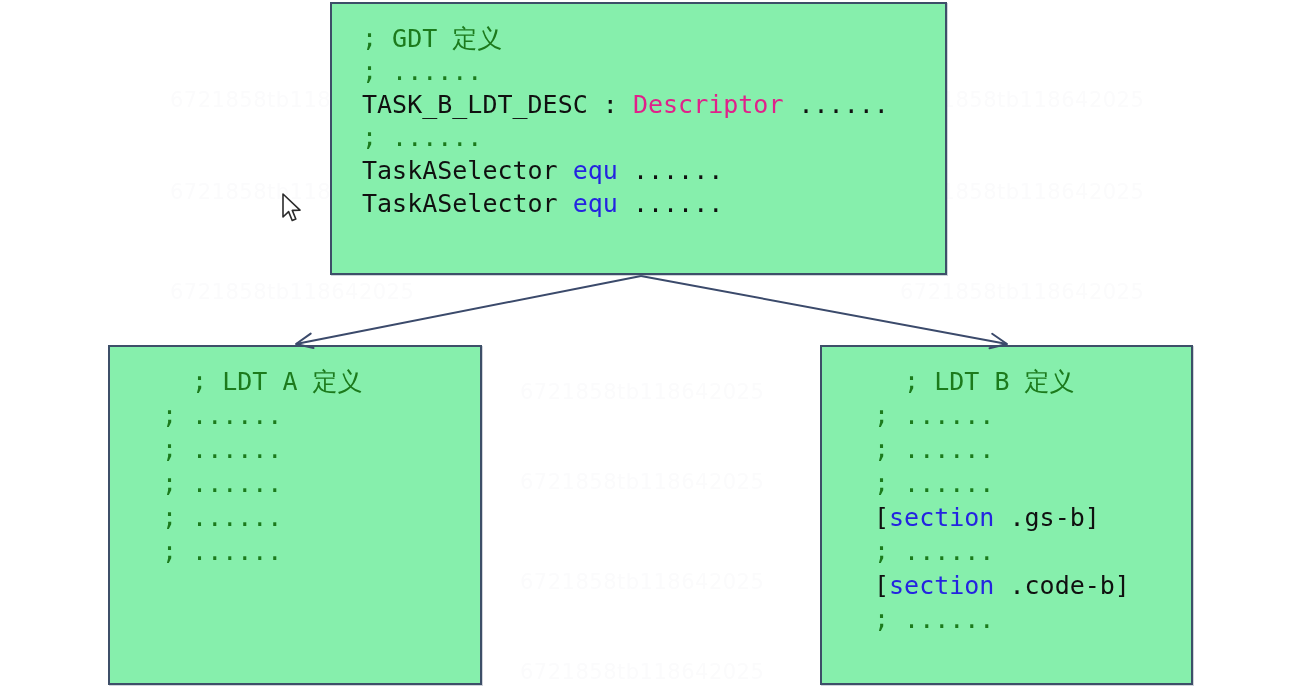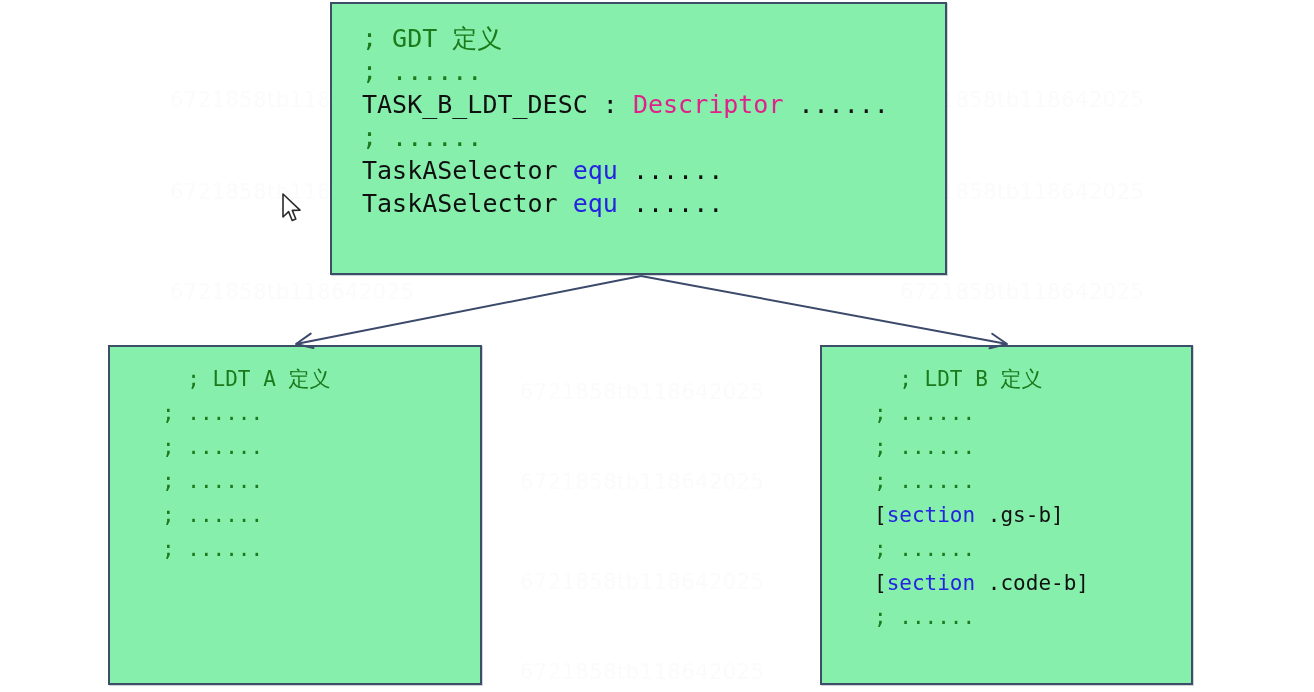--- a/index.html
+++ b/index.html
@@ -83,21 +83,21 @@
   }
   #ldt-b-box {
     left: 820px;
     top: 345px;
     width: 373px;
     height: 340px;
     padding-left: 12px;
   }
   .ldtbox .lines { padding: 22px 0 0 52px; }
   .ldtbox .code-line {
-    font-size: 21px;
+    font-size: 25px;
     height: 34px;
   }
 
   
   #arrows {
     position: absolute;
     left: 0; top: 0;
     width: 1314px;
     height: 692px;
     pointer-events: none;

